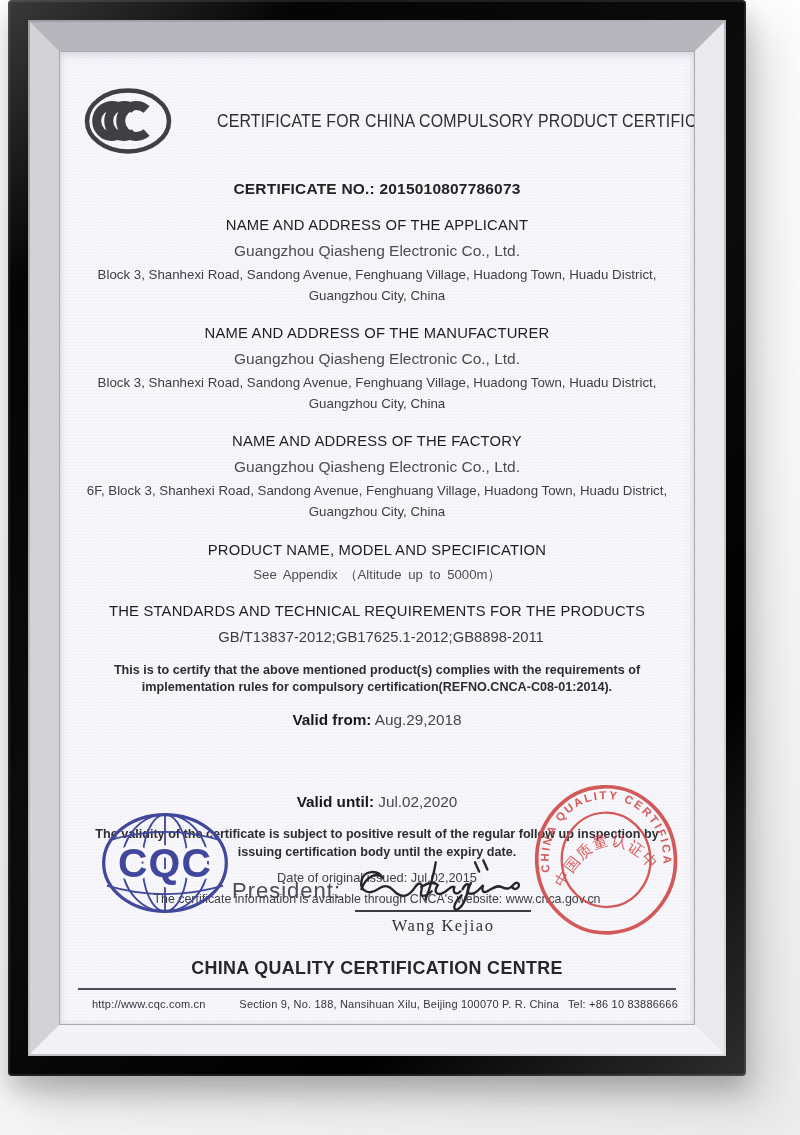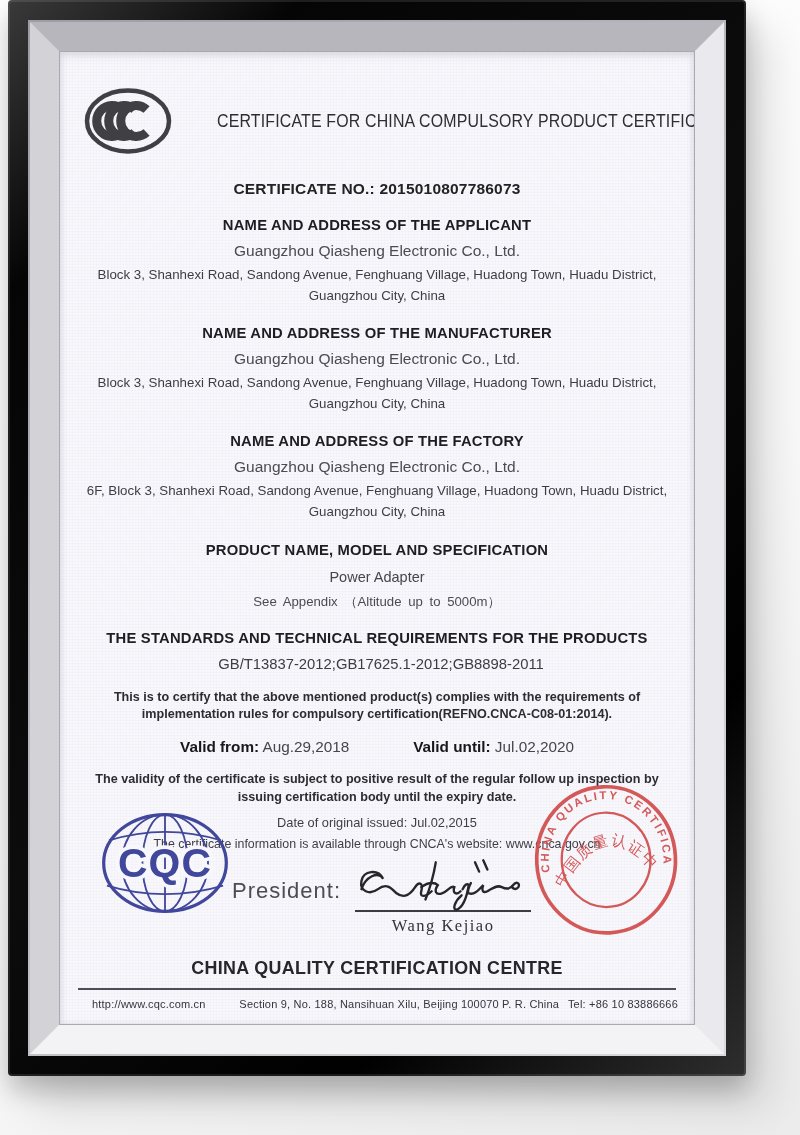--- a/index.html
+++ b/index.html
@@ -36,28 +36,28 @@
   
   .cert-header{ display:flex; align-items:center; margin:34px 18px 0 22px; }
   .ccc-logo{ flex:0 0 92px; }
   .cert-title{
     flex:1; font-size:18.5px; font-weight:500; color:#2e2e33; white-space:nowrap;
     transform:scaleX(.86); transform-origin:50% 50%; letter-spacing:.2px;
   }
   .cert-no{ margin-top:24px; font-size:15.5px; font-weight:bold; color:#222; letter-spacing:.2px; }
   
   .sec{ margin-top:19px; }
-  .sec-h{ font-size:14.8px; font-weight:bold; color:#1d1d22; letter-spacing:.2px; }
+  .sec-h{ font-size:14.8px; font-weight:normal; color:#1d1d22; letter-spacing:.2px; }
   .company{ margin-top:9px; font-size:15.5px; color:#4b4b52; }
   .addr{ margin-top:5px; font-size:13.3px; line-height:1.55; color:#3d3d44; max-width:588px; margin-left:auto; margin-right:auto; }
   .product-name{ margin-top:11px; font-size:14.5px; color:#45454c; }
   .appendix{ margin-top:8px; font-size:13.2px; color:#4b4b52; word-spacing:3px; }
   .standards-v{ margin-top:10px; font-size:14.8px; color:#3c3c43;padding-left:8px; }
   .statement{ margin-top:17px; font-size:12.6px; font-weight:bold; line-height:1.4; color:#2c2c31; max-width:600px; margin-left:auto; margin-right:auto; }
-  .valid-row{ margin-top:14px; display:flex; justify-content:center; gap:64px; font-size:15.3px; }
+  .valid-row{ margin-top:14px; display:flex; justify-content:center; gap:64px; font-size:15.3px;flex-direction:column; }
   .valid-row b{ color:#17171c; }
   .valid-row span.val{ color:#45454c; }
   .note{ margin-top:14px; font-size:12.6px; font-weight:bold; line-height:1.45; color:#2c2c31; max-width:575px; margin-left:auto; margin-right:auto; }
   .issue-line{ margin-top:9px; font-size:12.8px; color:#3e3e45; }
   .cnca-line{ margin-top:7px; font-size:12.4px; color:#3e3e45; }
   
   .cqc-logo{ position:absolute; left:34px; top:756px; width:142px; }
   .sig-area{ position:absolute; left:172px; top:800px; display:flex; align-items:flex-start; text-align:left; }
   .president-label{ font-size:22px; color:#4c4c55; letter-spacing:1px; margin-top:26px; }
   .sig-block{ margin-left:14px; width:176px; }
@@ -117,21 +117,20 @@
           </div>
 
           <div class="sec">
             <div class="sec-h">NAME AND ADDRESS OF THE FACTORY</div>
             <div class="company">Guangzhou Qiasheng Electronic Co., Ltd.</div>
             <div class="addr">6F, Block 3, Shanhexi Road, Sandong Avenue, Fenghuang Village, Huadong Town, Huadu District, Guangzhou City, China</div>
           </div>
 
           <div class="sec">
             <div class="sec-h">PRODUCT NAME, MODEL AND SPECIFICATION</div>
-            <div class="product-name">Power Adapter</div>
             <div class="appendix">See Appendix （Altitude up to 5000m）</div>
           </div>
 
           <div class="sec">
             <div class="sec-h">THE STANDARDS AND TECHNICAL REQUIREMENTS FOR THE PRODUCTS</div>
             <div class="standards-v">GB/T13837-2012;GB17625.1-2012;GB8898-2011</div>
           </div>
 
           <div class="statement">This is to certify that the above mentioned product(s) complies with the requirements of implementation rules for compulsory certification(REFNO.CNCA-C08-01:2014).</div>
 

